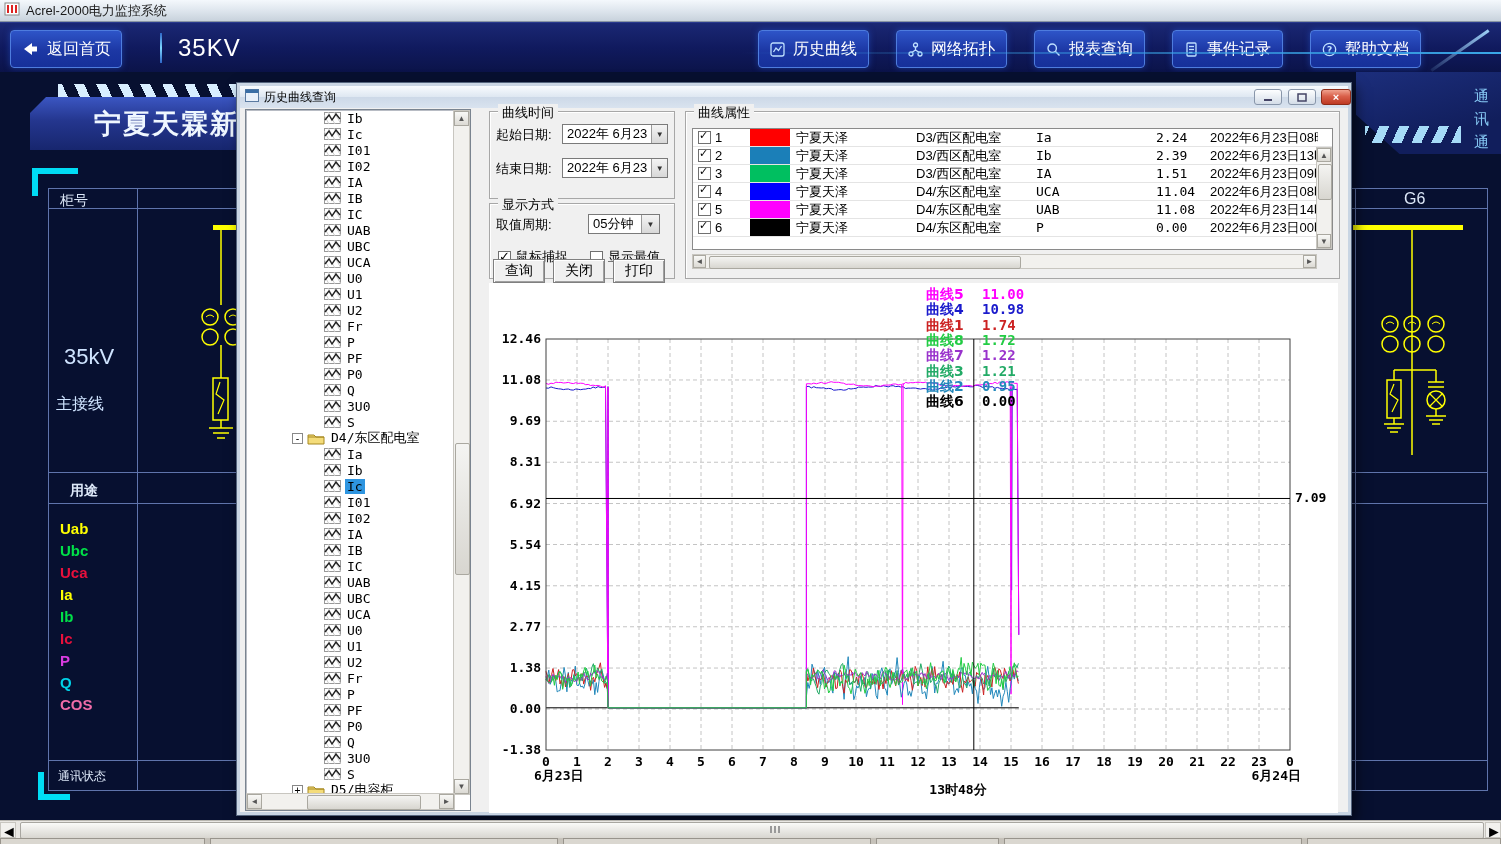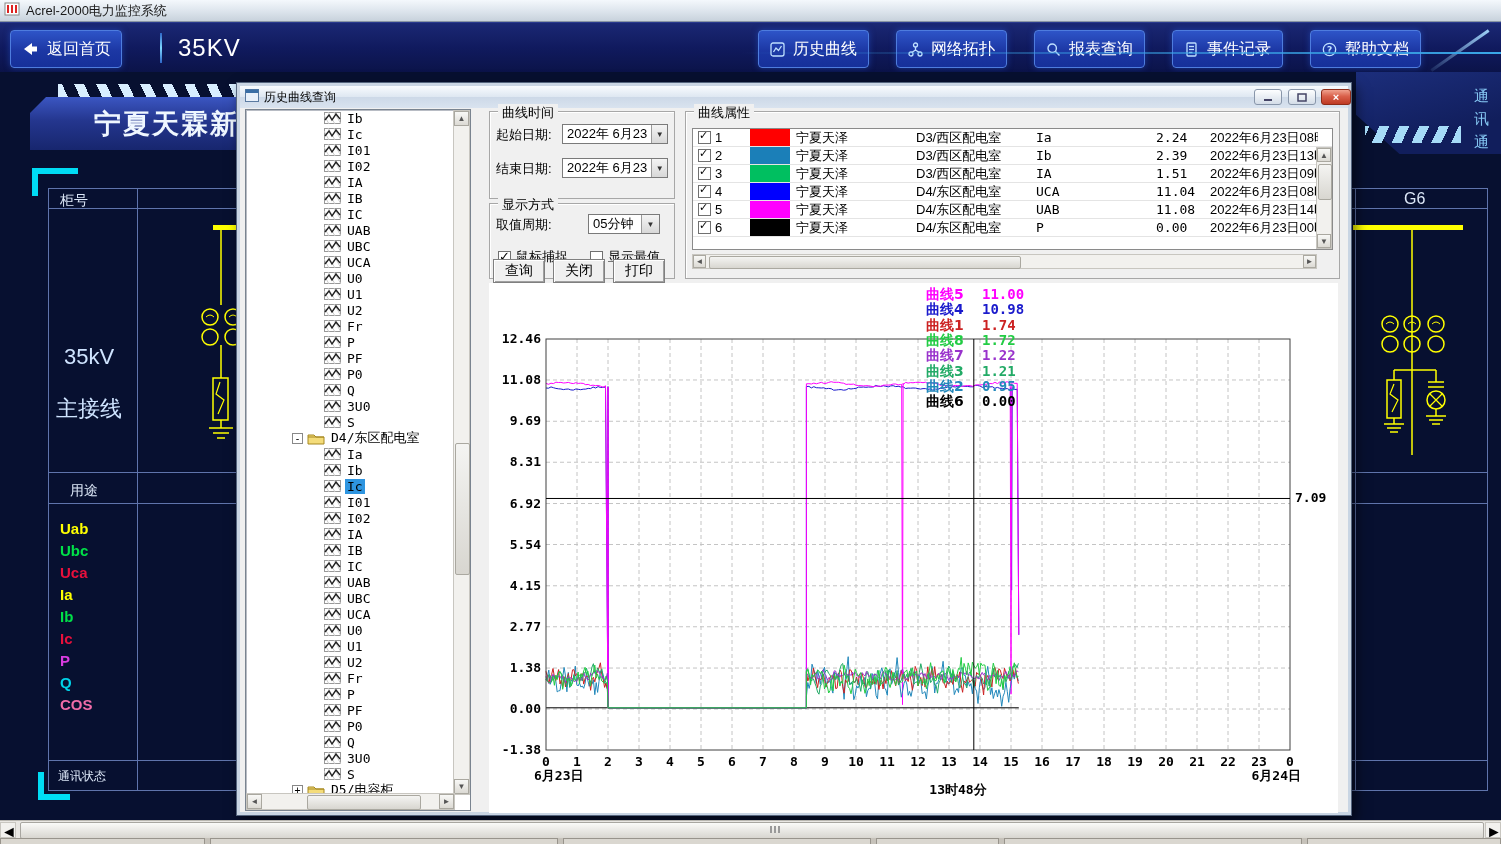--- a/index.html
+++ b/index.html
@@ -220,22 +220,22 @@
     <div class="bgline" style="left:48px;top:688px;width:1440px;height:1px;"></div>
     <div class="bgline" style="left:48px;top:718px;width:1440px;height:1px;"></div>
     <div class="bgline" style="left:48px;top:116px;width:1px;height:603px;"></div>
     <div class="bgline" style="left:137px;top:116px;width:1px;height:603px;"></div>
     <div class="bgline" style="left:1355px;top:116px;width:1px;height:603px;"></div>
     <div class="bgline" style="left:1487px;top:116px;width:1px;height:603px;"></div>
 
     <div class="bgtext" style="left:60px;top:120px;font-size:14px;">柜号</div>
     <div class="bgtext" style="left:1404px;top:118px;font-size:16px;">G6</div>
     <div class="bgtext" style="left:64px;top:272px;font-size:22px;color:#CFE4FF;">35kV</div>
-    <div class="bgtext" style="left:56px;top:322px;font-size:22px;color:#CFE4FF;">主接线</div>
-    <div class="bgtext" style="left:70px;top:410px;font-size:14px;">用途</div>
+    <div class="bgtext" style="left:56px;top:322px;font-size:16px;color:#CFE4FF;">主接线</div>
+    <div class="bgtext" style="left:70px;top:410px;font-size:14px;font-weight:bold;">用途</div>
     <div id="uses-list" class="abs">
         <div style="color:#FFFF00">Uab</div>
         <div style="color:#00E048">Ubc</div>
         <div style="color:#E8103C">Uca</div>
         <div style="color:#FFFF00">Ia</div>
         <div style="color:#00E048">Ib</div>
         <div style="color:#E8103C">Ic</div>
         <div style="color:#D93CE0">P</div>
         <div style="color:#00D2E8">Q</div>
         <div style="color:#F06CA8">COS</div>

